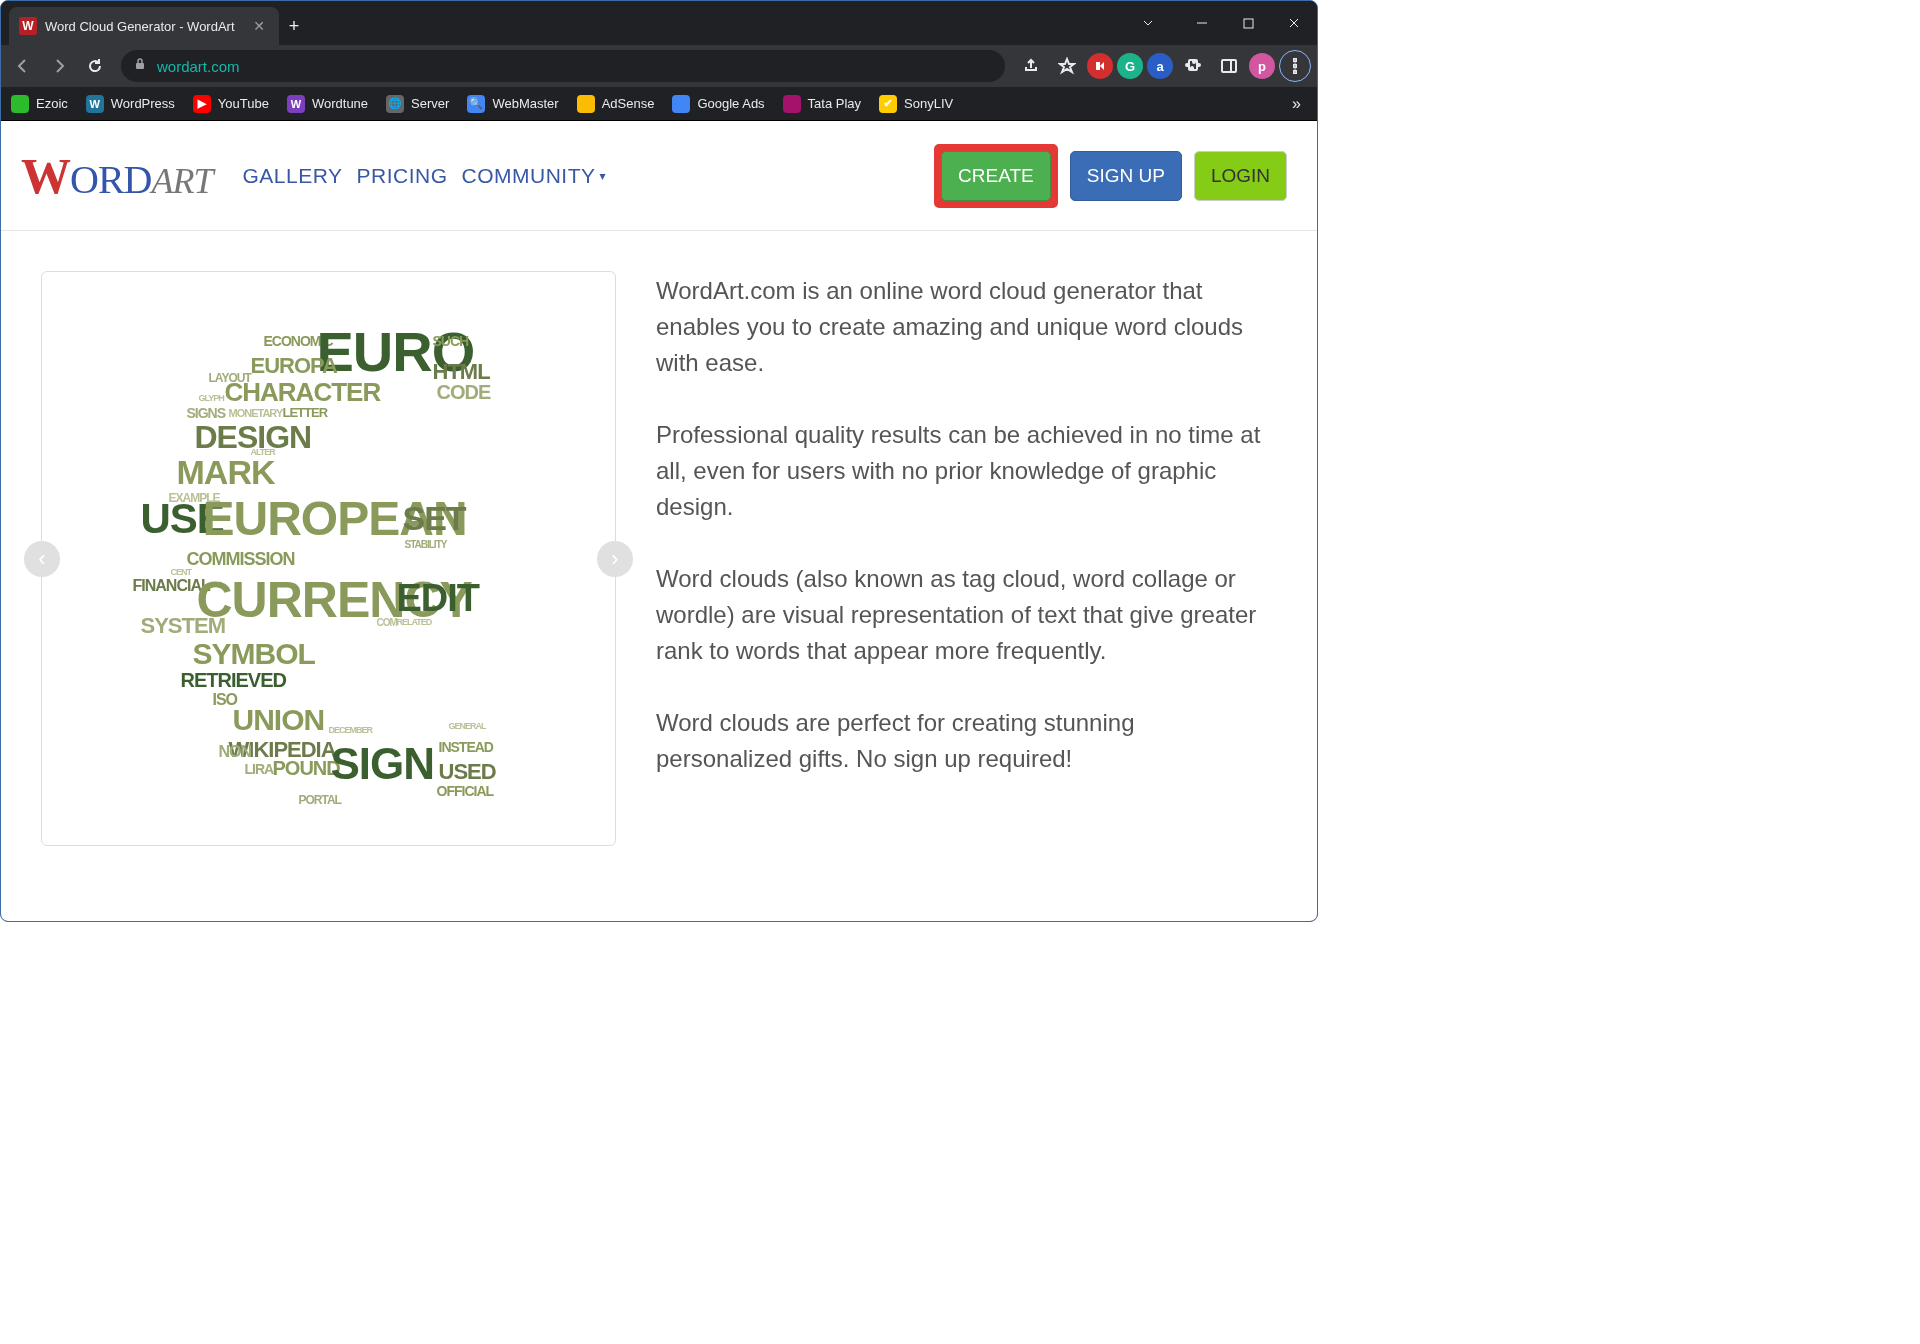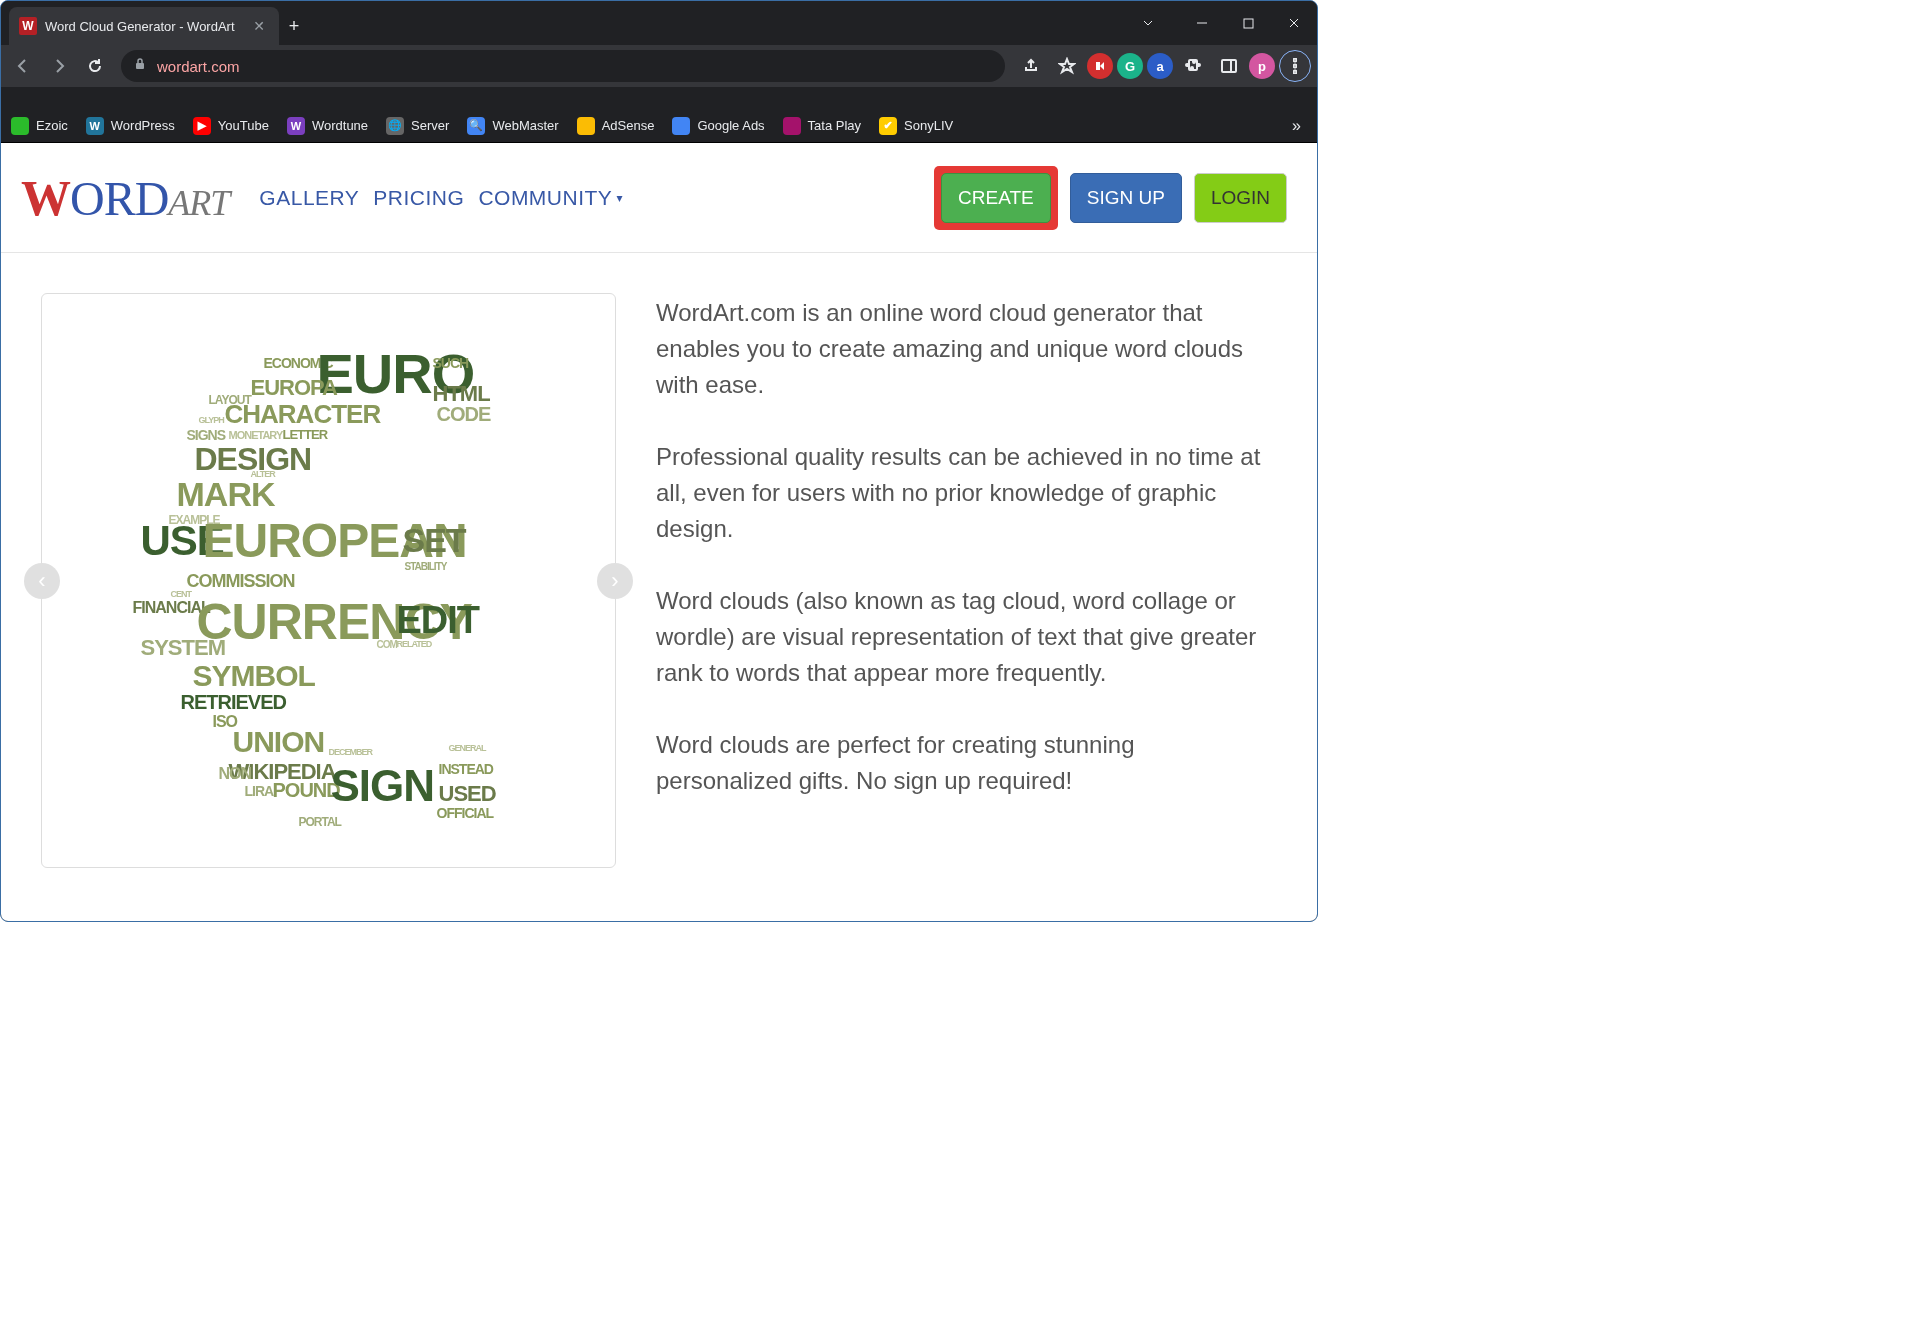--- a/index.html
+++ b/index.html
@@ -88,37 +88,36 @@
     height: 32px;
     background: #202124;
     border-radius: 16px;
     display: flex;
     align-items: center;
     padding: 0 12px;
     gap: 10px;
     margin: 0 6px;
   }
   .lock-icon { color: #9aa0a6; }
-  .url { color: #fca5a5; font-size: 15px; flex: 1; }
+  .url { color: #14b8a6; font-size: 15px; flex: 1; }
   .ext-icon {
     width: 26px; height: 26px; border-radius: 50%;
     display: flex; align-items: center; justify-content: center;
     font-size: 13px; font-weight: bold;
   }
 
   
   .bookmarks {
     height: 34px;
     background: #202124;
     display: flex;
     align-items: center;
     padding: 0 10px;
     gap: 18px;
     border-bottom: 1px solid #000;
-    margin-top: 22px;
   }
   .bookmark {
     display: flex; align-items: center; gap: 7px;
     color: #e8eaed; font-size: 13px;
     cursor: pointer;
   }
   .bm-icon {
     width: 18px; height: 18px; border-radius: 4px;
     display: flex; align-items: center; justify-content: center;
     font-size: 11px; font-weight: bold;
@@ -146,21 +145,21 @@
   }
   .logo {
     font-family: Georgia, serif;
     font-size: 44px;
     letter-spacing: -1px;
     display: flex; align-items: baseline;
     margin-right: 30px;
     margin-left: 10px;
   }
   .logo .w   { color: #cc3333; font-weight: bold; font-size: 50px; }
-  .logo .ord { color: #3355aa; font-size: 48px; }
+  .logo .ord { color: #3355aa; font-size: 40px; }
   .logo .art { color: #777; font-size: 36px; font-style: italic; }
   .nav-links { display: flex; gap: 14px; }
   .nav-link {
     color: #3858a6; font-size: 21px; letter-spacing: 0.5px;
     cursor: pointer; display: flex; align-items: center; gap: 4px;
   }
   .nav-caret { font-size: 12px; }
   .nav-actions { margin-left: auto; display: flex; gap: 12px; align-items: center; }
   .btn {
     height: 50px; padding: 0 16px;

